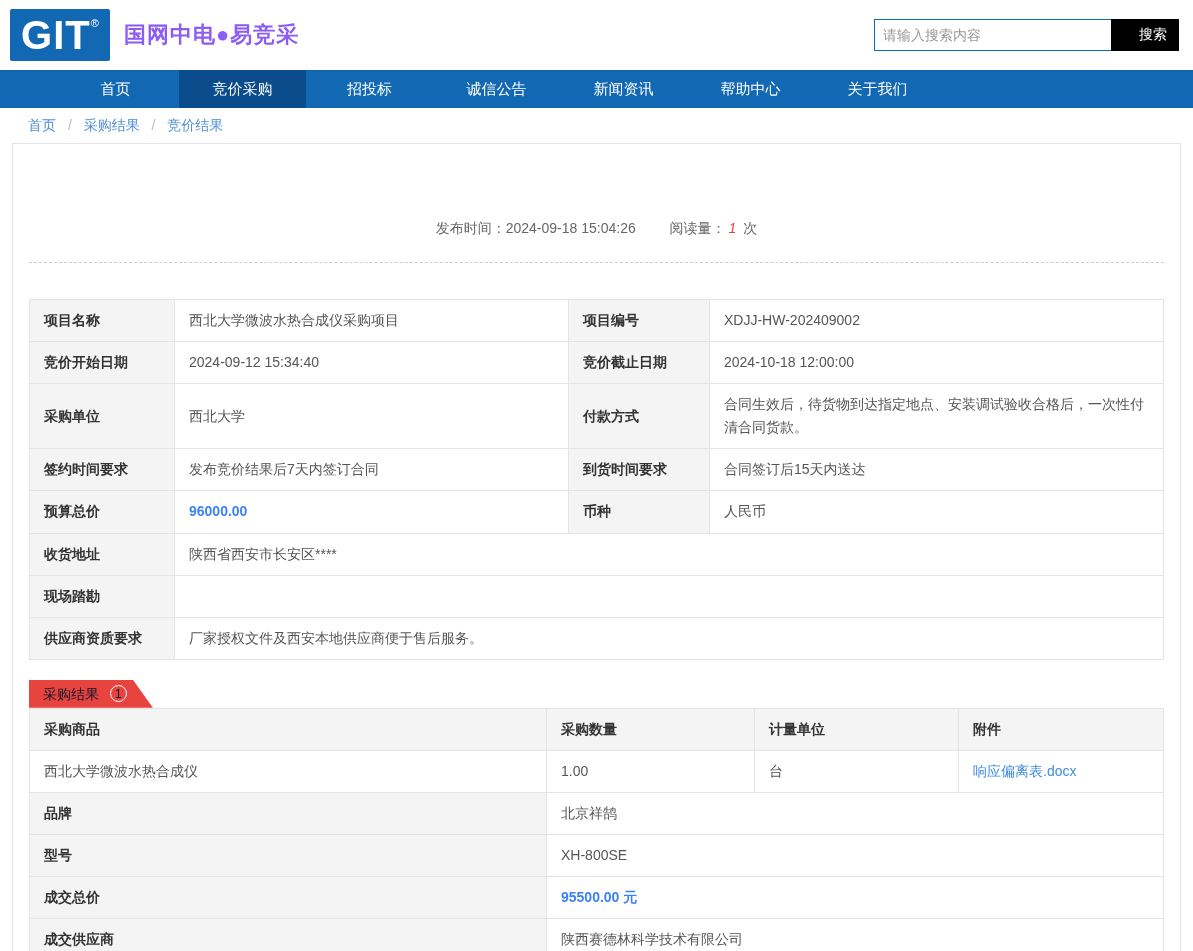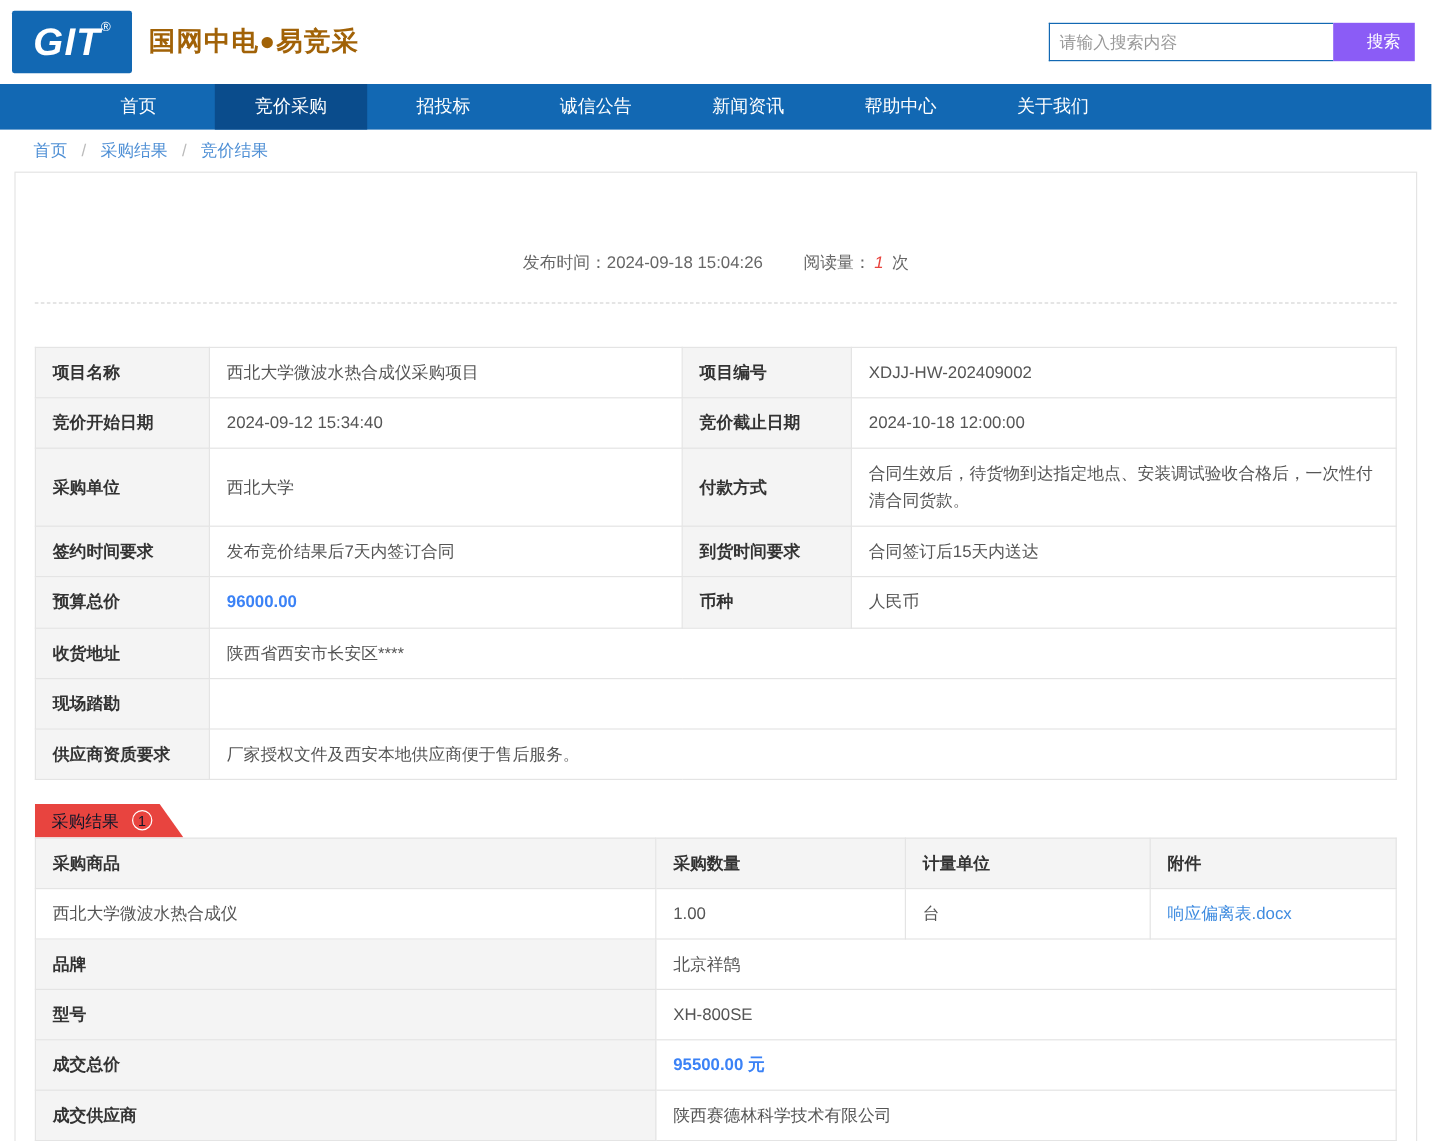--- a/index.html
+++ b/index.html
@@ -19,42 +19,42 @@
   }
   .logo-box {
     width: 100px; height: 52px;
     background: #1268b3;
     color: #fff;
     display: flex; align-items: flex-start; justify-content: center;
     border-radius: 2px;
     padding-top: 6px;
   }
   .logo-text {
-    font-size: 32px; font-weight: bold; font-style: italic;
+    font-size: 40px; font-weight: bold; 
     letter-spacing: 1px; line-height: 40px;
   }
   .logo-reg { font-size: 11px; font-style: normal; margin-top: 2px; }
   .site-name {
-    font-size: 22px; font-weight: bold; color: #a16207;
+    font-size: 22px; font-weight: bold; color: #8b5cf6;
     margin-left: 14px; letter-spacing: 1px;
   }
   .search-area { margin-left: auto; display: flex; align-items: center; }
   .search-input {
     width: 237px; height: 32px;
     border: 1px solid #1268b3;
     border-right: none;
     padding: 0 8px;
     font-size: 14px;
     color: #333;
     outline: none;
   }
   .search-input::placeholder { color: #999; }
   .search-btn {
     width: 68px; height: 32px;
-    background: #8b5cf6; color: #fff;
+    background: #000000; color: #fff;
     border: none; font-size: 14px; cursor: pointer; padding-left: 16px;
   }
   
   .nav {
     height: 38px;
     background: #1268b3;
     display: flex;
     padding-left: 52px;
   }
   .nav-item {
@@ -80,21 +80,21 @@
     min-height: 800px;
   }
   .article-title {
     text-align: center;
     font-size: 21px;
     font-weight: bold;
     color: #333;
   }
   .article-meta {
     text-align: center;
-    margin-top: 22px;
+    margin-top: 32px;
     font-size: 14px;
     color: #666;
   }
   .meta-views { margin-left: 30px; }
   .views-count { color: #e8433d; font-style: italic; margin: 0 3px; }
   .dashed-sep {
     border: none;
     border-top: 1px dashed #ccc;
     margin: 24px 0 36px 0;
   }

